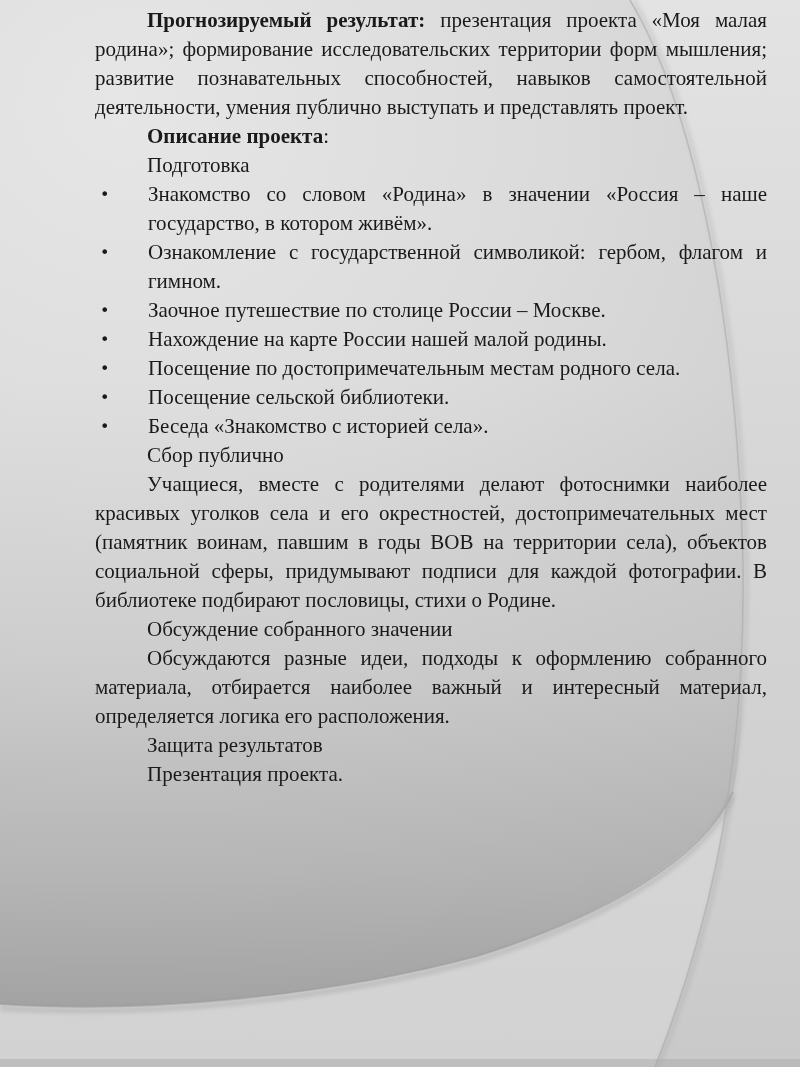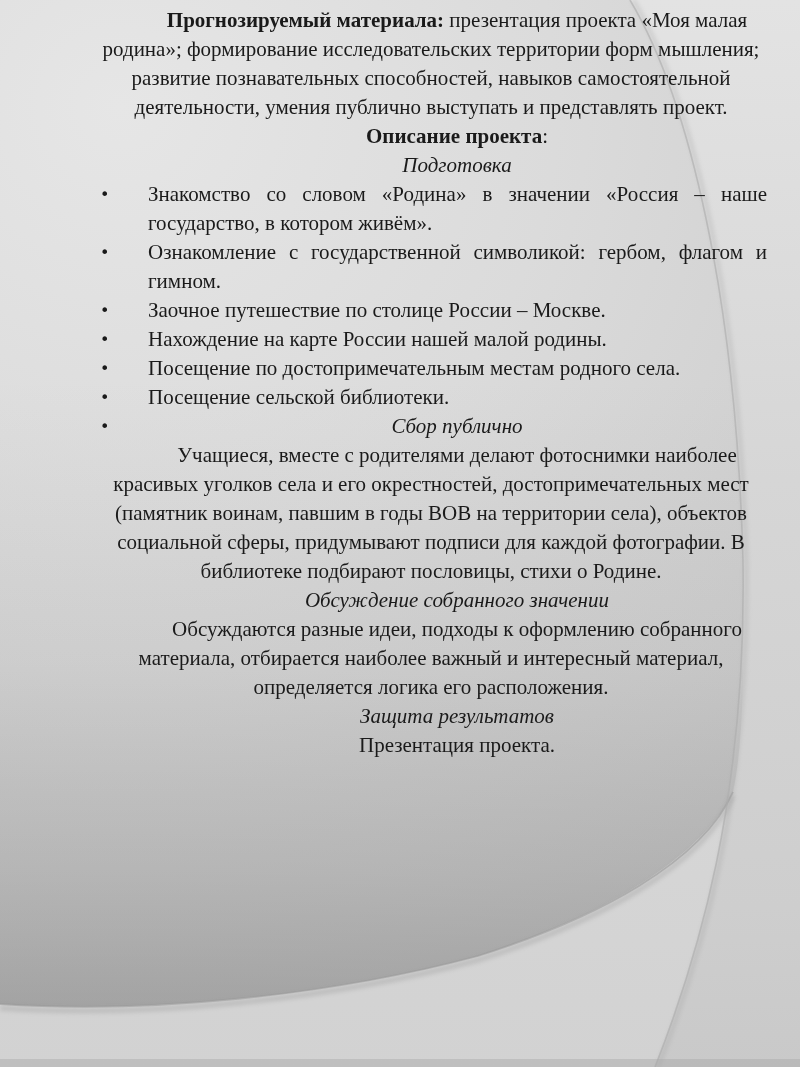--- a/index.html
+++ b/index.html
@@ -15,25 +15,25 @@
   .bg-svg { position: absolute; left: 0; top: 0; width: 800px; height: 1067px; }
   .textblock {
     position: absolute;
     left: 95px;
     top: 6px;
     width: 672px;
     font-size: 21px;
     line-height: 29px;
     text-align: justify;
   }
-  .textblock p { margin: 0; text-align: center; }
+  .textblock p { margin: 0; }
   .para-indent { text-indent: 52px; }
   .lead-bold { font-weight: bold; }
   .heading-bold { font-weight: bold; text-indent: 52px; text-align: left; }
-  .stage-title { font-style: italic; text-indent: 52px; text-align: left; }
+  .stage-title { text-indent: 52px; text-align: left; }
   .bullet-item { position: relative; padding-left: 53px; text-align: justify; }
   .bullet-item .marker {
     position: absolute; left: 5px; top: 0;
     font-size: 16px; line-height: 29px;
     font-family: "DejaVu Sans", sans-serif;
   }
 </style>
 </head>
 <body>
 
@@ -72,39 +72,39 @@
     <path d="M0,1004 C148,1014 328,996 478,956 C598,918 702,862 733,792" fill="none" stroke="#9b9b9b" stroke-width="1.8" opacity="0.6"></path>
 
     <path d="M633,0 C693,100 739,300 746,560 C750,800 700,960 658,1067" fill="none" stroke="#9a9a9a" stroke-width="4.5" opacity="0.28" filter="url(#soften)"></path>
     <path d="M630,0 C690,100 736,300 743,560 C747,800 697,960 655,1067" fill="none" stroke="#aeaeae" stroke-width="1.6" opacity="0.65"></path>
 
     <rect x="0" y="1059" width="800" height="8" fill="#a8a8a8" opacity="0.45"></rect>
   </svg>
 
   <div class="textblock">
 
-    <p class="para-indent"><span class="lead-bold">Прогнозируемый материала:</span><span> презентация проекта «Моя малая родина»; формирование исследовательских территории форм мышления; развитие познавательных способностей, навыков самостоятельной деятельности, умения публично выступать и представлять проект.</span></p>
+    <p class="para-indent"><span class="lead-bold">Прогнозируемый результат:</span><span> презентация проекта «Моя малая родина»; формирование исследовательских территории форм мышления; развитие познавательных способностей, навыков самостоятельной деятельности, умения публично выступать и представлять проект.</span></p>
 
     <p class="heading-bold"><span style="font-weight:bold;">Описание проекта</span><span style="font-weight:normal;">:</span></p>
 
     <p class="stage-title">Подготовка</p>
 
     <div class="bullet-item"><span class="marker">•</span><span>Знакомство со словом «Родина» в значении «Россия – наше государство, в котором живём».</span></div>
 
     <div class="bullet-item"><span class="marker">•</span><span>Ознакомление с государственной символикой: гербом, флагом и гимном.</span></div>
 
     <div class="bullet-item"><span class="marker">•</span><span>Заочное путешествие по столице России – Москве.</span></div>
 
     <div class="bullet-item"><span class="marker">•</span><span>Нахождение на карте России нашей малой родины.</span></div>
 
     <div class="bullet-item"><span class="marker">•</span><span>Посещение по достопримечательным местам родного села.</span></div>
 
     <div class="bullet-item"><span class="marker">•</span><span>Посещение сельской библиотеки.</span></div>
 
-    <div class="bullet-item"><span class="marker">•</span></div>
+    <div class="bullet-item"><span class="marker">•</span><span>Беседа «Знакомство с историей села».</span></div>
 
     <p class="stage-title">Сбор публично</p>
 
     <p class="para-indent">Учащиеся, вместе с родителями делают фотоснимки наиболее красивых уголков села и его окрестностей, достопримечательных мест (памятник воинам, павшим в годы ВОВ на территории села), объектов социальной сферы, придумывают подписи для каждой фотографии. В библиотеке подбирают пословицы, стихи о Родине.</p>
 
     <p class="stage-title">Обсуждение собранного значении</p>
 
     <p class="para-indent">Обсуждаются разные идеи, подходы к оформлению собранного материала, отбирается наиболее важный и интересный материал, определяется логика его расположения.</p>
 
     <p class="stage-title">Защита результатов</p>

